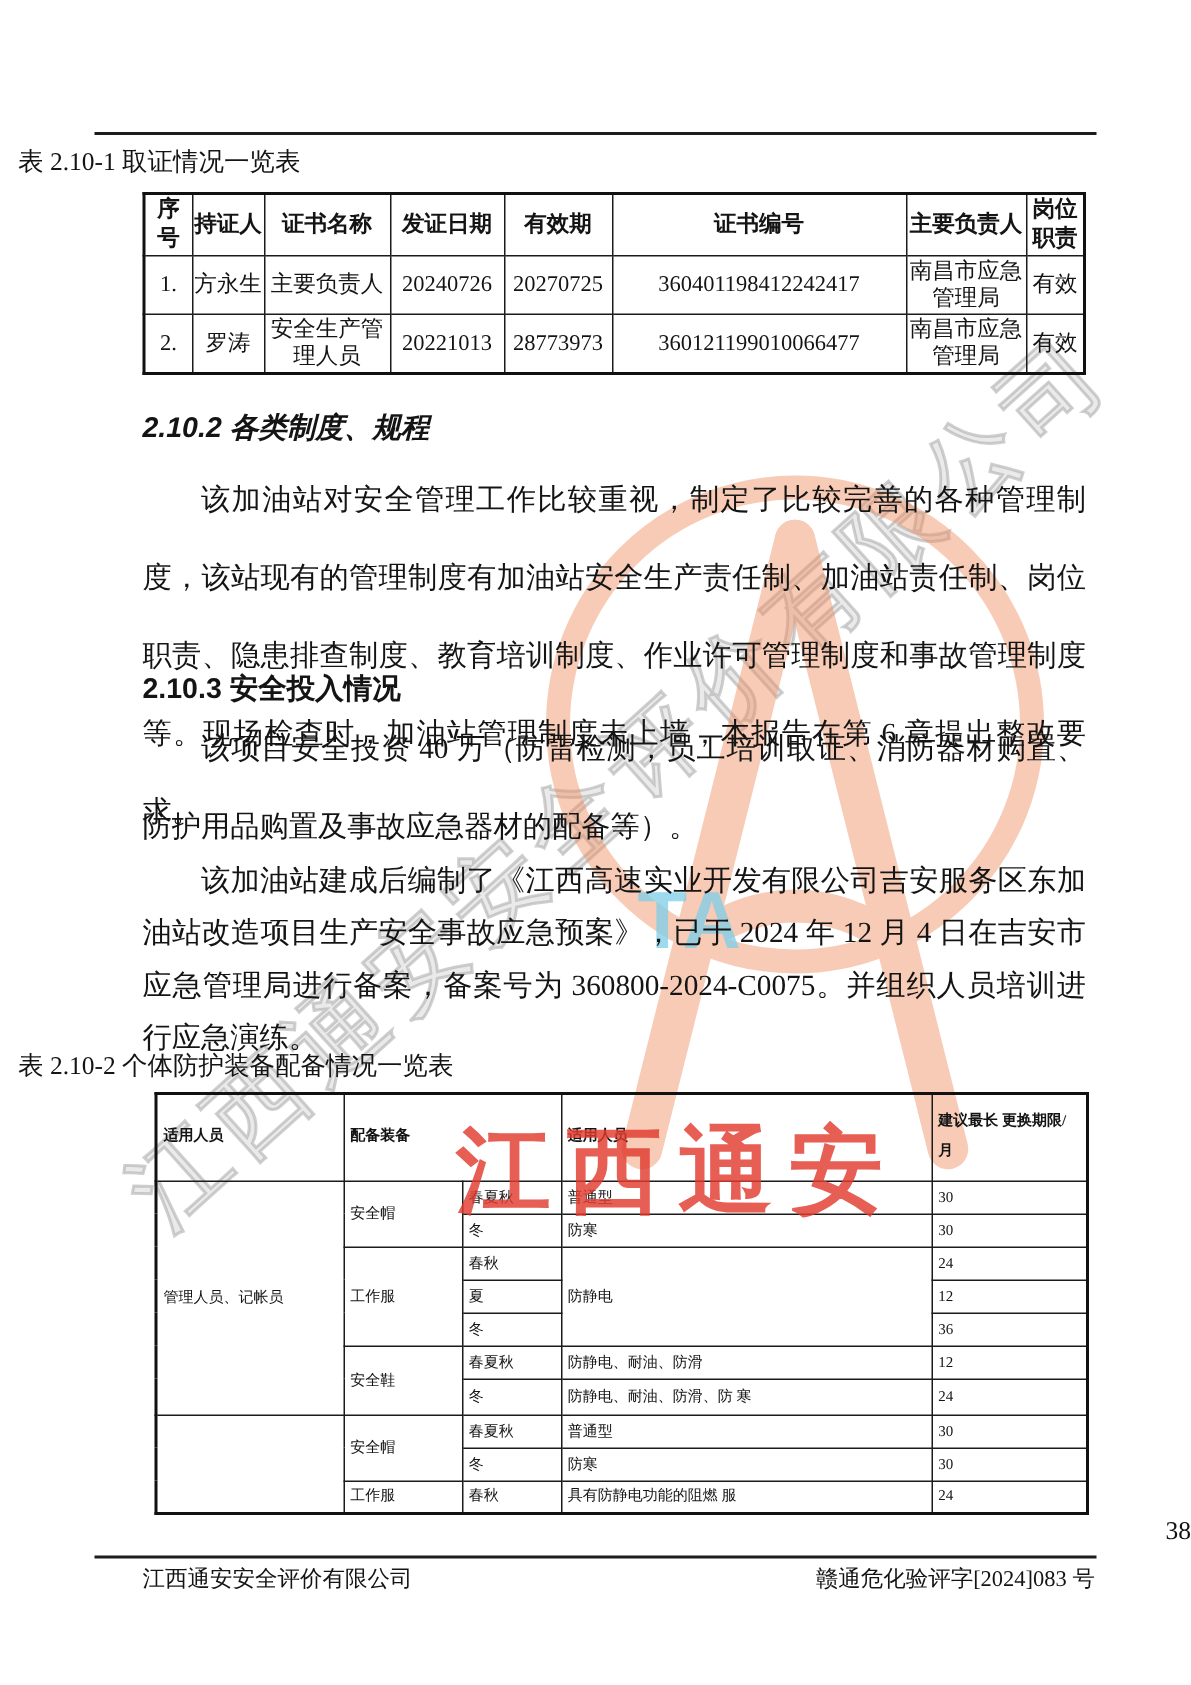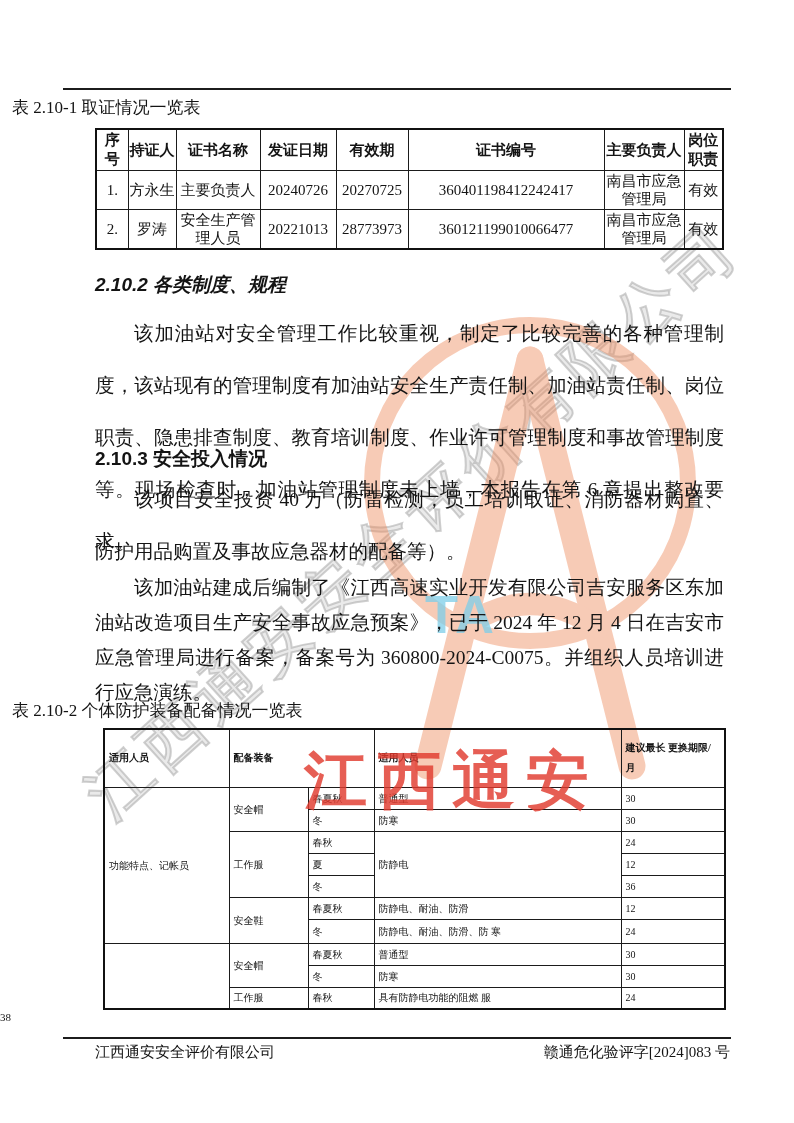--- a/index.html
+++ b/index.html
@@ -36,21 +36,21 @@
     color: rgba(224,58,46,0.82); white-space: nowrap; margin-left: 24px;
   }
   
   .hdr-text {
     position: absolute; top: 63px; left: 0; right: 0; z-index: 2;
     text-align: center; font-size: 15px; letter-spacing: 1px;
   }
   .rule { position: absolute; left: 63px; width: 668px; border-top: 2px solid #1c1c1c; z-index: 2; }
   .rule-top { top: 88px; }
   .rule-bottom { top: 1037px; }
-  .page-num { position: absolute; top: 1011px; left: 0; right: 0; text-align: left; font-size: 11px; z-index: 2; }
+  .page-num { position: absolute; top: 1011px; left: 0; right: 0; text-align: right; font-size: 17px; z-index: 2; }
   .ftr-left  { position: absolute; top: 1043px; left: 95px;  font-size: 15px; z-index: 2; }
   .ftr-right { position: absolute; top: 1043px; right: 64px; font-size: 15px; z-index: 2; }
   
   .tbl-title { position: absolute; left: 12px; right: 0; text-align: left; font-size: 17px; z-index: 2; }
   .t1-title { top: 96px; }
   .t2-title { top: 699px; }
   .sec-head {
     position: absolute; left: 95px; z-index: 2;
     font-family: "Liberation Sans", sans-serif;
     font-weight: 700; font-size: 19px;
@@ -162,21 +162,21 @@
         <col style="width:104px">
     </colgroup>
     <tbody>
         <tr style="height:58px">
       <th>适用人员</th>
       <th colspan="2">配备装备</th>
       <th>适用人员</th>
       <th>建议最长  更换期限/月</th>
     </tr>
     <tr style="height:22px">
-      <td rowspan="7">功能特点、记帐员</td>
+      <td rowspan="7">管理人员、记帐员</td>
       <td rowspan="2">安全帽</td>
       <td>春夏秋</td>
       <td>普通型</td>
       <td>30</td>
     </tr>
     <tr style="height:22px">
       <td>冬</td>
       <td>防寒</td>
       <td>30</td>
     </tr>

